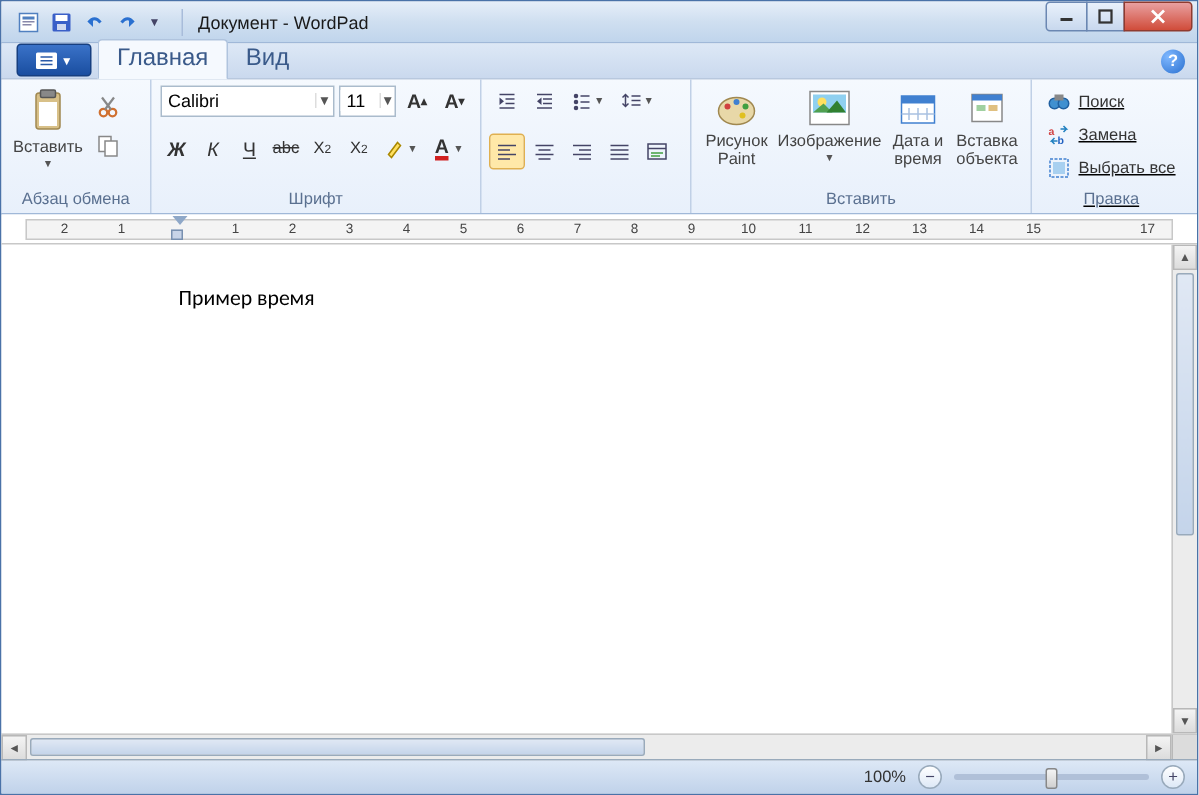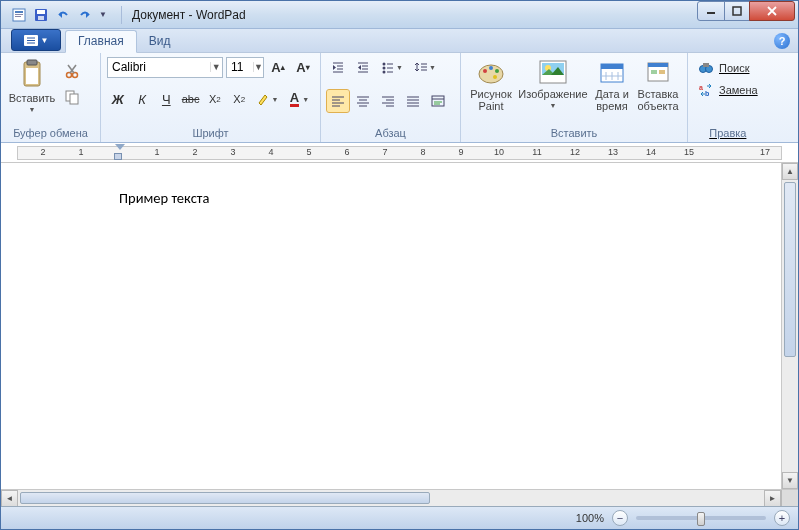--- a/index.html
+++ b/index.html
@@ -15,21 +15,21 @@
 .win-controls { display: flex; height: 20px; margin-right: 3px; margin-top: -7px; }
 .win-btn { width: 28px; height: 20px; display: flex; align-items: center; justify-content: center; border: 1px solid #6b87b2; background: linear-gradient(to bottom,#e9f1fb,#c8d8ee); margin-left: -1px; cursor: pointer; }
 .win-btn.max { width: 26px; }
 .win-btn.close { width: 46px; background: linear-gradient(to bottom,#e9a0a0,#d04c3a); border-color:#8f3b2f; border-top-right-radius: 3px; border-bottom-right-radius: 3px; }
 .win-btn.min { border-top-left-radius: 3px; border-bottom-left-radius: 3px; }
 
 
 .ribbon-tabs { height: 24px; background: linear-gradient(to bottom,#dde8f6,#cad9ee); display: flex; align-items: flex-end; padding-left: 4px; border-bottom: 1px solid #b8c8de; position: relative; }
 .file-btn { width: 50px; height: 22px; background: linear-gradient(to bottom,#3a72c8,#1a4ea0); border: 1px solid #163f80; border-radius: 3px; margin: 0 4px 1px 6px; display: flex; align-items: center; justify-content: center; gap: 3px; cursor: pointer; }
 .file-btn .f-icon { width: 14px; height: 11px; background: #fff; border-radius: 1px; position: relative; }
-.tab { padding: 3px 12px 4px; font-size: 12px; color: #3a5a8a; cursor: pointer; }
+.tab { padding: 3px 12px 4px; font-size: 16px; color: #3a5a8a; cursor: pointer; }
 .tab.active { background: #f5f9fe; border: 1px solid #b0c4de; border-bottom: 1px solid #f5f9fe; border-radius: 3px 3px 0 0; color: #3a5a8a; margin-bottom: -1px; }
 .help-icon { position: absolute; right: 8px; top: 4px; width: 16px; height: 16px; border-radius: 50%; background: radial-gradient(circle at 30% 30%, #7fb8ff,#2a70d0); color: #fff; font-size: 11px; font-weight: bold; text-align: center; line-height: 16px; cursor: pointer; }
 
 
 .ribbon { height: 90px; background: linear-gradient(to bottom,#f5f9fe 0%, #e8f0fb 100%); border-bottom: 1px solid #a0b8d8; display: flex; }
 .group { border-right: 1px solid #c0d0e6; display: flex; flex-direction: column; padding: 3px 6px 0; }
 .group-body { flex: 1; display: flex; align-items: flex-start; gap: 4px; }
 .group-label { font-size: 11px; color: #5a7090; text-align: center; padding: 2px 0 3px; }
 
 
@@ -181,21 +181,21 @@
               </svg>
             </div>
           <div class="small-btn">
               <svg width="16" height="16">
                 <rect x="2" y="2" width="8" height="10" fill="#fff" stroke="#888"></rect>
                 <rect x="6" y="5" width="8" height="10" fill="#fff" stroke="#888"></rect>
               </svg>
             </div>
         </div>
       </div>
-      <div class="group-label">Буфер обмена</div>
+      <div class="group-label">Абзац обмена</div>
     </div>
 
     <div class="group" style="width:220px;">
       <div class="group-body" style="flex-direction:column;align-items:stretch;">
         <div class="font-row">
           <div class="combo fname">
               <input value="Calibri" style="">
               <span class="dd">▼</span>
             </div>
           <div class="combo fsize">
@@ -305,21 +305,20 @@
           <div class="tool">
               <svg width="16" height="14">
                 <rect x="2" y="2" width="12" height="10" fill="none" stroke="#446"></rect>
                 <line x1="2" y1="5" x2="14" y2="5" stroke="#446"></line>
                 <line x1="4" y1="8" x2="12" y2="8" stroke="#40a040"></line>
                 <line x1="4" y1="10" x2="10" y2="10" stroke="#40a040"></line>
               </svg>
             </div>
         </div>
       </div>
-      <div class="group-label">Абзац</div>
     </div>
 
     <div class="group">
       <div class="group-body insert">
         <div class="big-btn" style="width:48px;">
           <svg width="32" height="28">
               <ellipse cx="16" cy="16" rx="12" ry="9" fill="#e8d8a8" stroke="#a08850"></ellipse>
               <circle cx="10" cy="13" r="2" fill="#d04040"></circle>
               <circle cx="16" cy="10" r="2" fill="#4080d0"></circle>
               <circle cx="22" cy="13" r="2" fill="#40a040"></circle>
@@ -376,20 +375,27 @@
           <span>Поиск</span>
         </div>
         <div class="edit-item">
           <svg width="16" height="16">
               <text x="1" y="8" font-size="7" fill="#d04040" font-weight="bold">a</text>
               <text x="7" y="14" font-size="7" fill="#2060c0" font-weight="bold">b</text>
               <path d="M9 4 L13 4 L11 2 M13 4 L11 6" stroke="#2080c0" fill="none"></path>
               <path d="M7 12 L3 12 L5 10 M3 12 L5 14" stroke="#2080c0" fill="none"></path>
             </svg>
           <span>Замена</span>
+        </div>
+        <div class="edit-item">
+          <svg width="16" height="16">
+              <rect x="2" y="2" width="12" height="12" fill="none" stroke="#4080d0" stroke-dasharray="2 1"></rect>
+              <rect x="4" y="4" width="8" height="8" fill="#a8d0f0"></rect>
+            </svg>
+          <span>Выбрать все</span>
         </div>
       </div>
       <div class="group-label">Правка</div>
     </div>
 
   </div>
 
   <div class="ruler">
     <div class="ruler-track"></div>
     <div class="ruler-marks" id="ruler-marks">
@@ -413,21 +419,21 @@
         <div class="rnum" style="left: 710px; margin-top: 20px;">16</div>
         <div class="rnum" style="left: 748px;">17</div>
       </div>
     <div class="indent-top" style="left:114px;"></div>
     <div class="indent-bot" style="left:113px;"></div>
   </div>
 
   <div style="flex:1;display:flex;min-height:0;">
     <div class="doc-area" style="flex:1;">
       <div class="doc-margin"></div>
-      <div class="doc-text">Пример текста</div>
+      <div class="doc-text">Пример время</div>
     </div>
     <div class="scroll-v">
       <div class="sb-btn">▲</div>
       <div class="sb-track">
           <div class="sb-thumb"></div>
         </div>
       <div class="sb-btn">▼</div>
     </div>
   </div>
 

